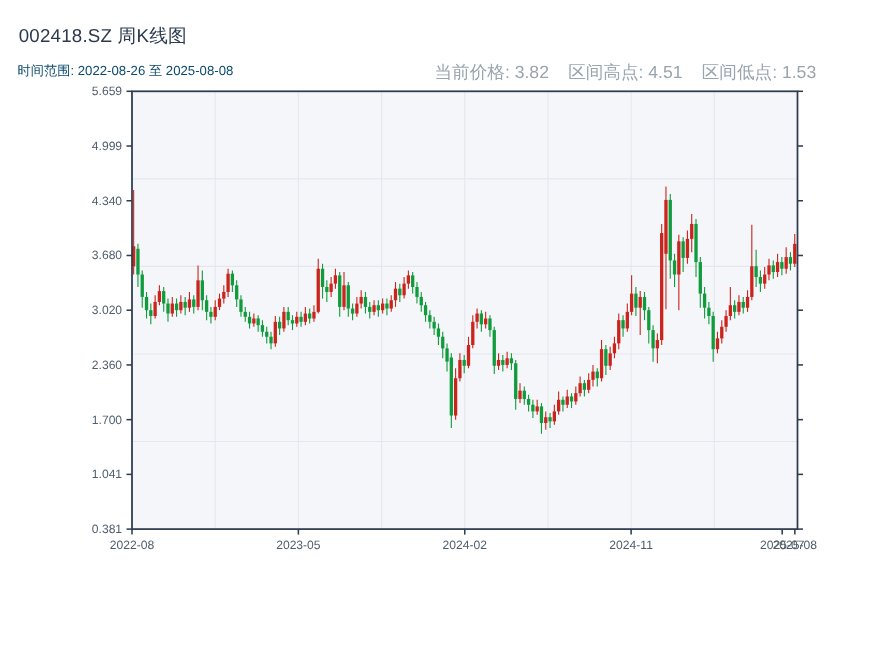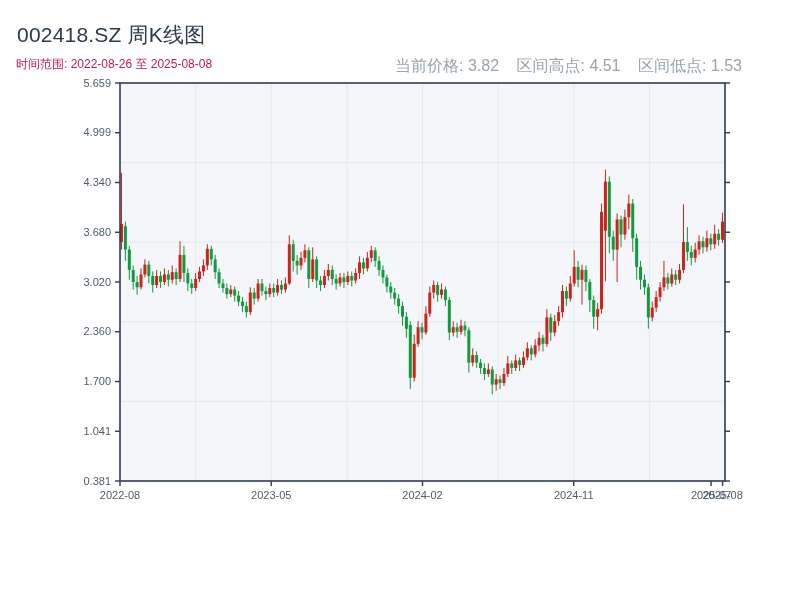--- a/index.html
+++ b/index.html
@@ -1,21 +1,21 @@
 <!DOCTYPE html>
 <html><head>
 <meta charset="utf-8">
 <style>
   html,body{margin:0;padding:0;background:#ffffff;}
   body{width:800px;height:600px;overflow:hidden;position:relative;
        font-family:"Liberation Sans","DejaVu Sans",sans-serif;}
   .header{position:absolute;left:0;top:0;width:800px;z-index:2;}
   .page-title{position:absolute;left:17px;top:21px;margin:0;
-       font-size:21px;font-weight:400;color:#2c3a4e;letter-spacing:.2px;white-space:nowrap;}
-  .subtitle{position:absolute;left:16px;top:56px;font-size:12px;color:#be185d;white-space:nowrap;}
+       font-size:17px;font-weight:400;color:#2c3a4e;letter-spacing:.2px;white-space:nowrap;}
+  .subtitle{position:absolute;left:16px;top:56px;font-size:12px;color:#0c4a6e;white-space:nowrap;}
   .stats{position:absolute;left:395px;top:56px;font-size:16px;color:#9aa4ae;white-space:nowrap;}
   .stats span{margin-right:13px;}
   svg.chart{position:absolute;left:0;top:0;z-index:1;}
   text{font-family:"Liberation Sans","DejaVu Sans",sans-serif;}
 </style>
 </head>
 <body>
 
 <div class="header">
   <h1 class="page-title">002418.SZ 周K线图</h1>

